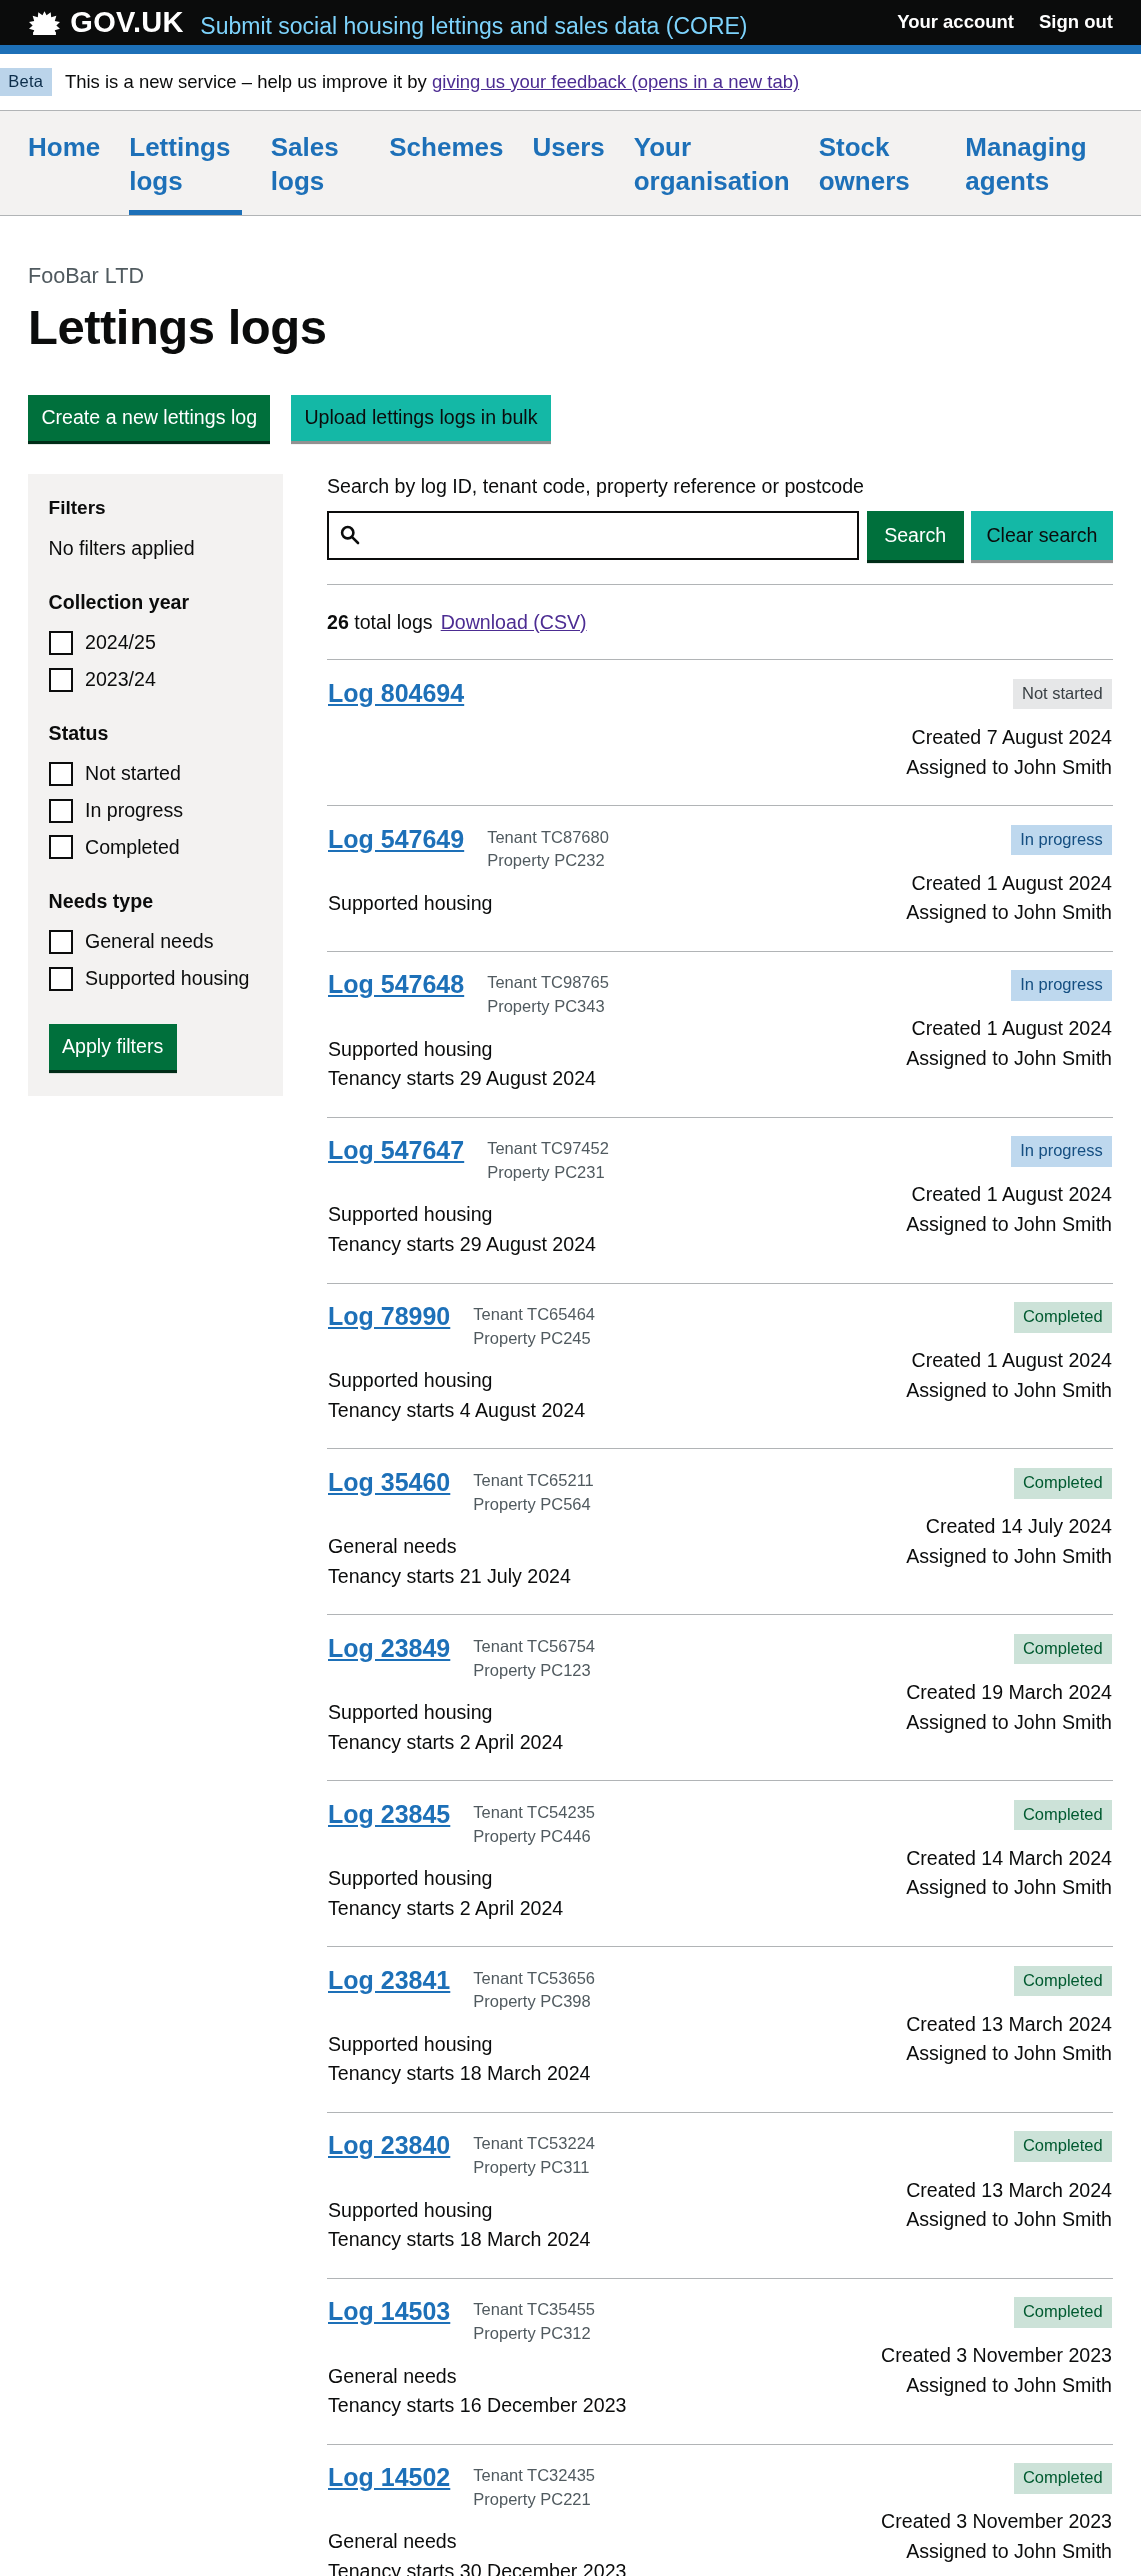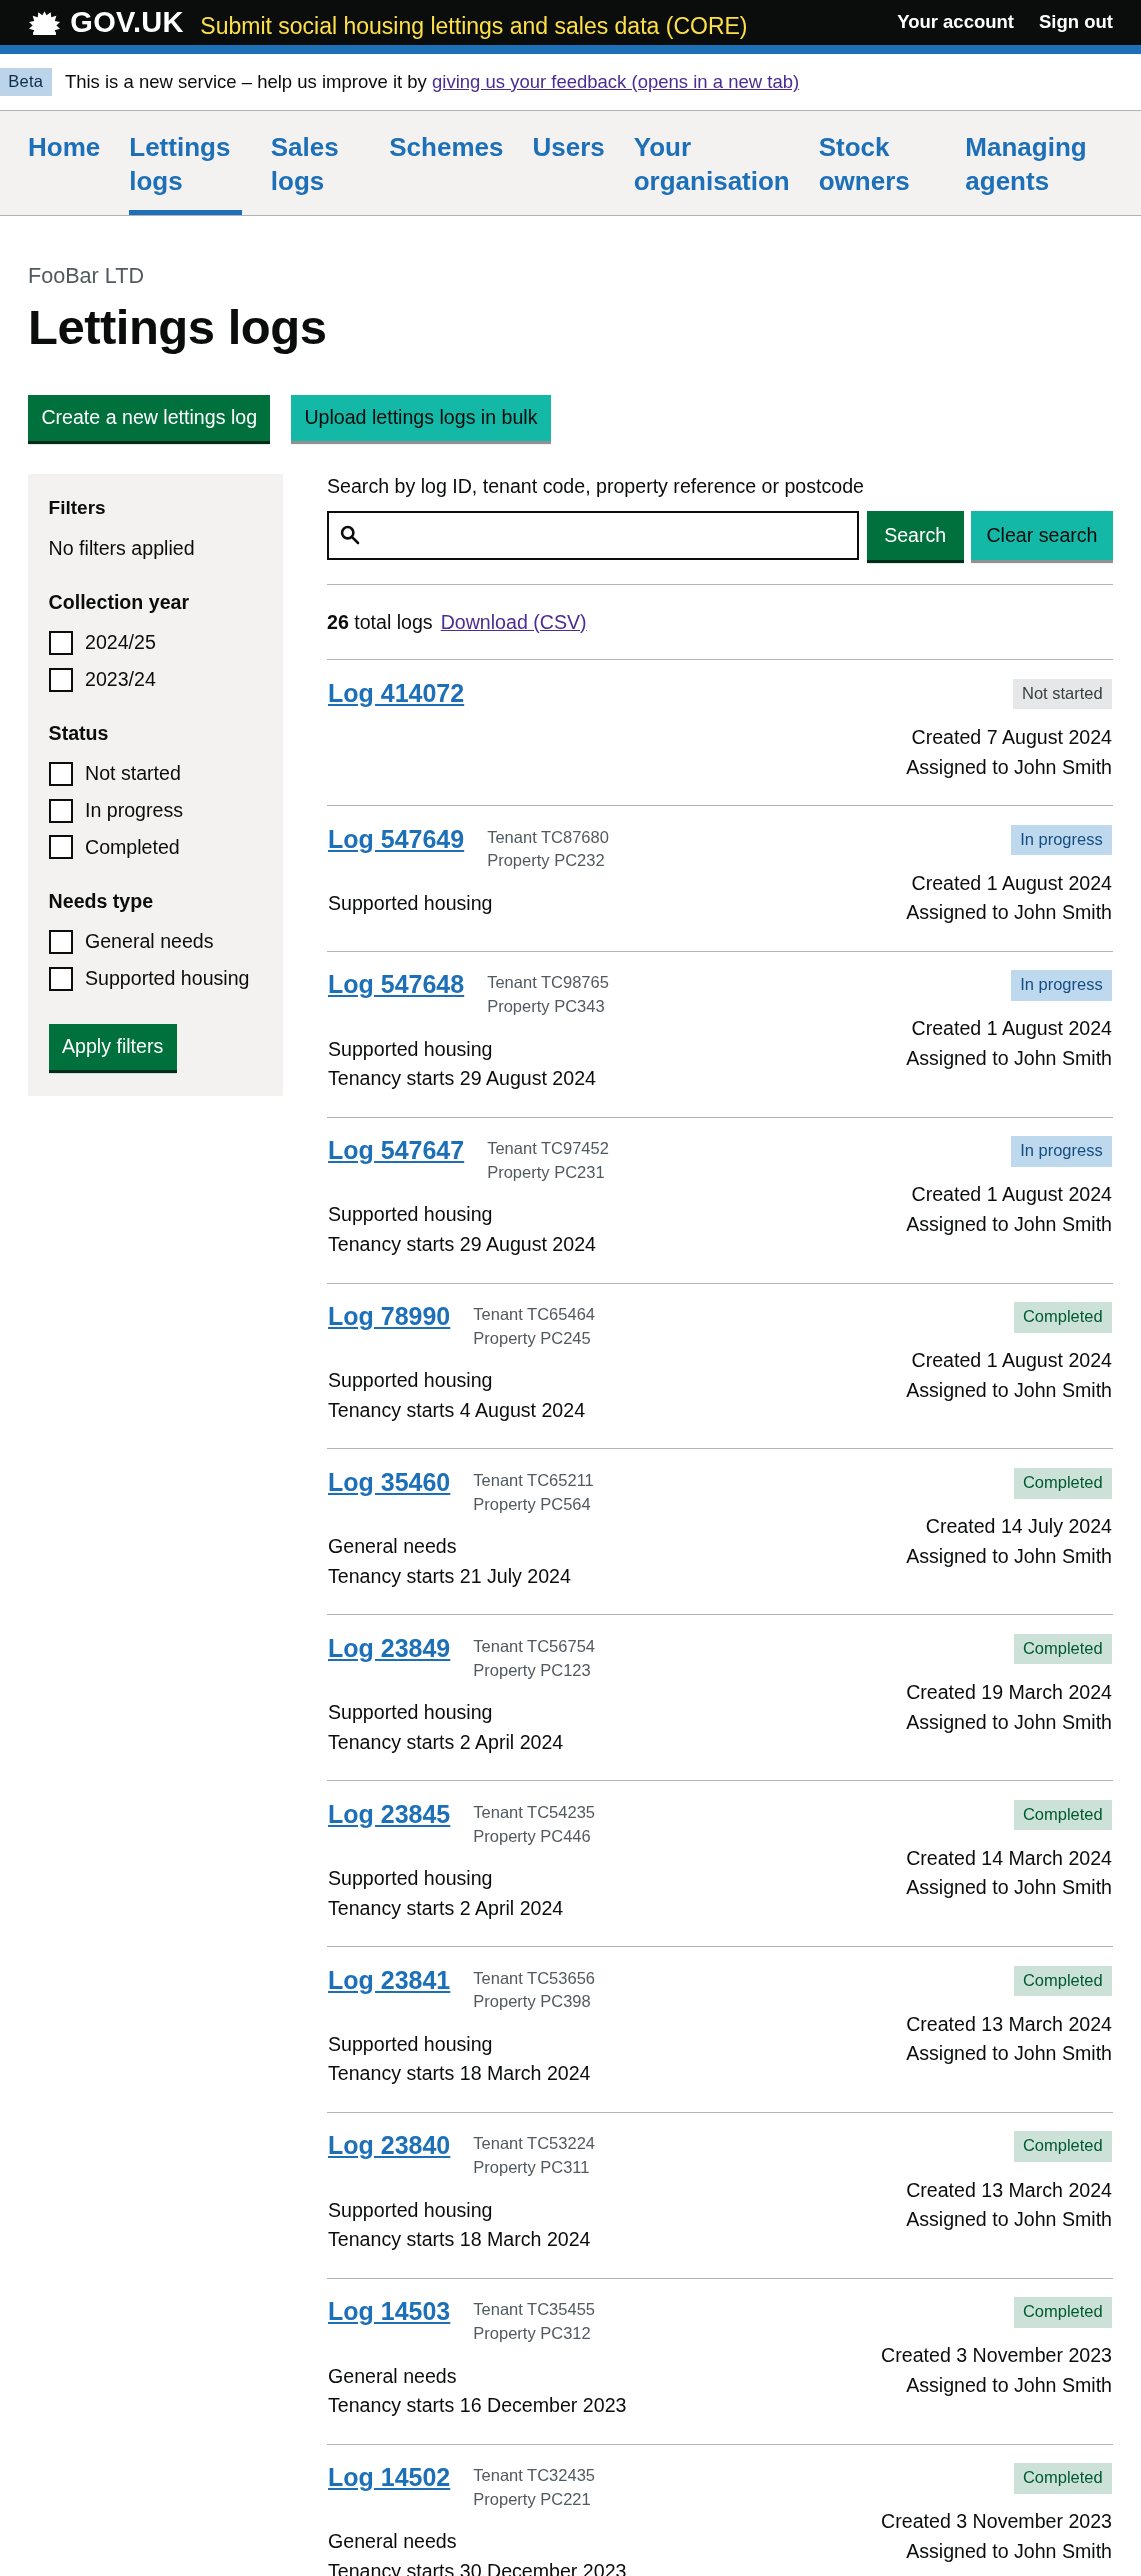--- a/index.html
+++ b/index.html
@@ -12,21 +12,21 @@
     line-height: 1.3;
   }
   a { cursor: pointer; }
   .wc { max-width: 1141px; margin: 0 auto; padding: 0 28px; }
 
   
   .govuk-header { background: #0b0c0c; }
   .header-inner { display: flex; align-items: center; justify-content: space-between; height: 45px; }
   .header-left { display: flex; align-items: center; gap: 9.3px; color: #fff; text-decoration: none; }
   .logotype { font-size: 29px; font-weight: 700; color: #fff; letter-spacing: 0.3px; }
-  .service-name { font-size: 23px; font-weight: 400; color: #fde047; margin-left: 7.2px; margin-top: 8px; }
+  .service-name { font-size: 23px; font-weight: 400; color: #7dd3fc; margin-left: 7.2px; margin-top: 8px; }
   .header-links { display: flex; gap: 25px; }
   .header-links a { color: #fff; font-size: 18.5px; font-weight: 700; text-decoration: none; }
   .blue-bar { height: 9.3px; background: #1d70b8; }
 
   
   .phase-banner { border-bottom: 0.5px solid #b1b4b6; }
   .phase-inner { display: flex; align-items: center; gap: 13.4px; padding: 13.4px 0; }
   .tag-beta { background: #bbd4ea; color: #0c2d4a; font-size: 16.5px; padding: 3.1px 8.2px 4.1px; letter-spacing: 0.3px; }
   .phase-text { font-size: 18.5px; }
   .link-purple { color: #4c2c92; text-decoration: underline; }
@@ -220,21 +220,21 @@
 
       <div class="totals-row">
         <span><b>26</b><span> total logs</span></span>
         <a class="link-purple">Download (CSV)</a>
       </div>
 
       <div class="log-list" id="log-list">
   <article class="log-row">
     <div class="log-left">
       <div class="log-head">
-        <a class="log-link">Log 414072</a>
+        <a class="log-link">Log 804694</a>
 
       </div>
 
     </div>
     <div class="log-right">
       <span class="tag" style="background: rgb(230, 231, 232); color: rgb(56, 63, 67);">Not started</span>
       <p class="log-created">Created 7 August 2024</p>
       <p class="log-assigned">Assigned to John Smith</p>
     </div>
   </article>

